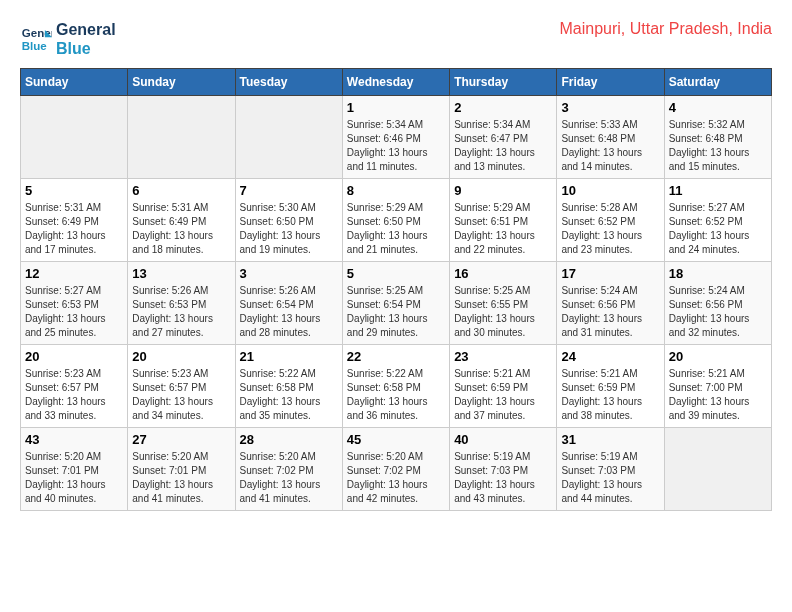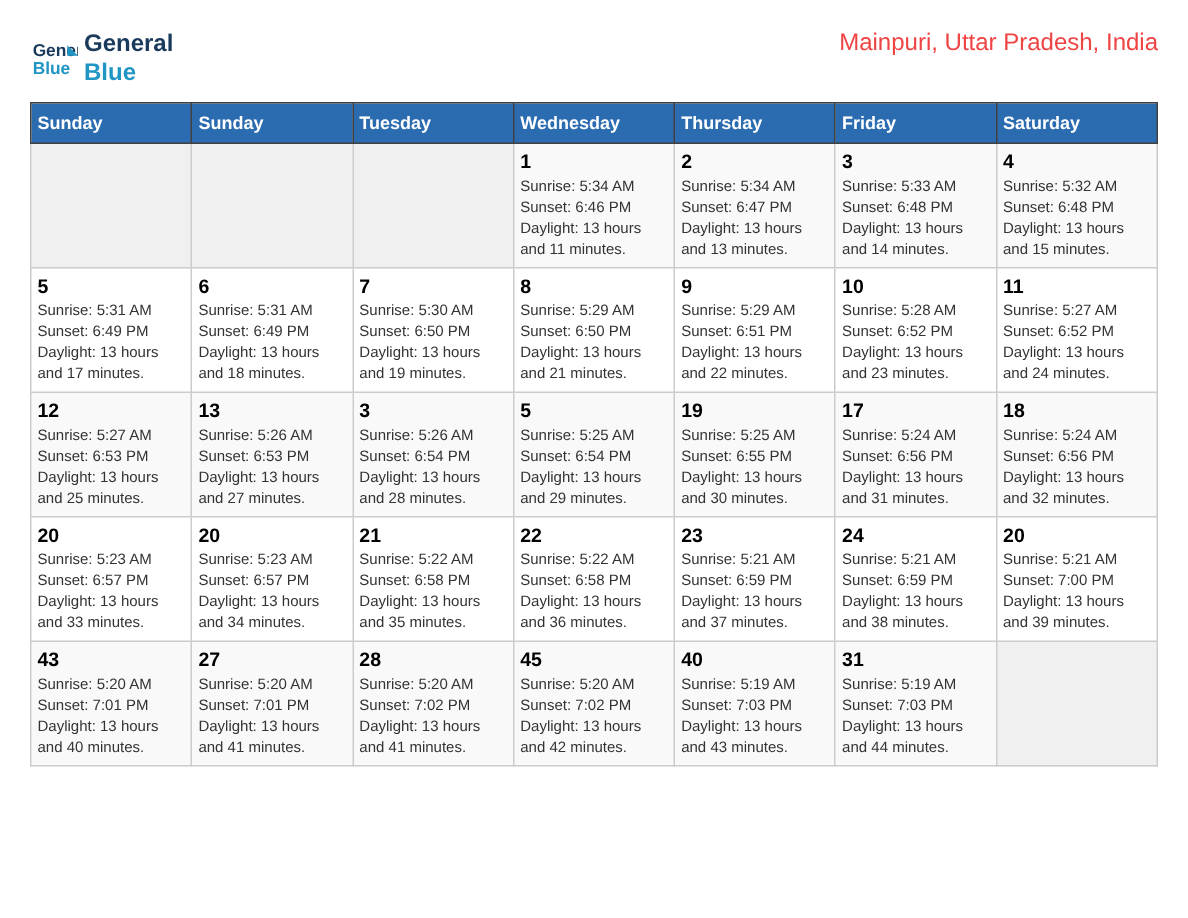--- a/index.html
+++ b/index.html
@@ -176,21 +176,21 @@
         </td>
         <td>
           <div class="day-number">3</div>
           <div class="day-info">Sunrise: 5:26 AM<br>Sunset: 6:54 PM<br>Daylight: 13 hours and 28 minutes.</div>
         </td>
         <td>
           <div class="day-number">5</div>
           <div class="day-info">Sunrise: 5:25 AM<br>Sunset: 6:54 PM<br>Daylight: 13 hours and 29 minutes.</div>
         </td>
         <td>
-          <div class="day-number">19</div>
+          <div class="day-number">16</div>
           <div class="day-info">Sunrise: 5:25 AM<br>Sunset: 6:55 PM<br>Daylight: 13 hours and 30 minutes.</div>
         </td>
         <td>
           <div class="day-number">17</div>
           <div class="day-info">Sunrise: 5:24 AM<br>Sunset: 6:56 PM<br>Daylight: 13 hours and 31 minutes.</div>
         </td>
         <td>
           <div class="day-number">18</div>
           <div class="day-info">Sunrise: 5:24 AM<br>Sunset: 6:56 PM<br>Daylight: 13 hours and 32 minutes.</div>
         </td>

